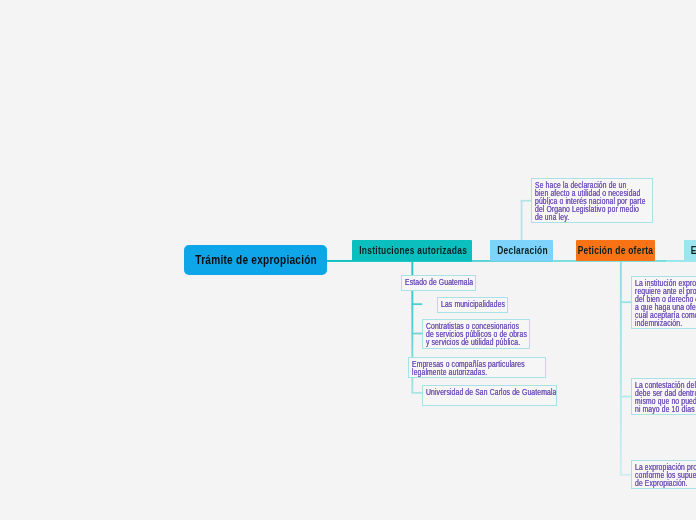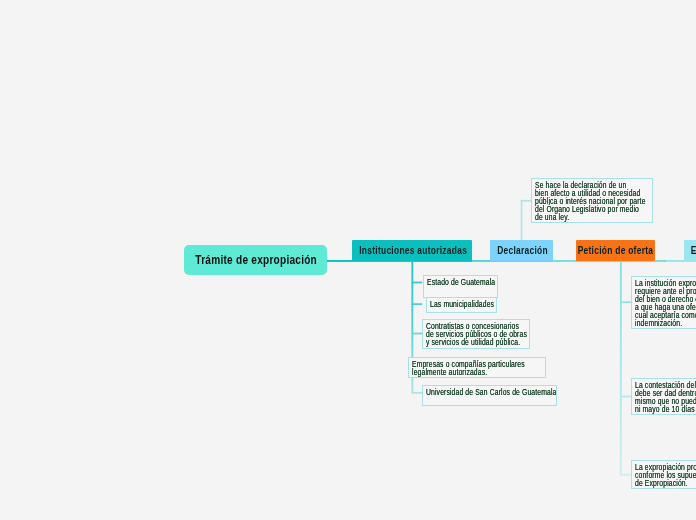--- a/index.html
+++ b/index.html
@@ -1,28 +1,28 @@
 <!DOCTYPE html>
 <html><head>
 <meta charset="utf-8">
 <title>Mind map</title>
 <style>
   html,body{margin:0;padding:0;}
   body{width:696px;height:520px;background:#f4f4f4;font-family:"Liberation Sans",sans-serif;overflow:hidden;}
   #canvas{position:relative;width:696px;height:520px;}
   svg.lines{position:absolute;left:0;top:0;width:696px;height:520px;}
   .node{position:absolute;box-sizing:border-box;}
-  .root{left:184.2px;top:245.3px;width:142.7px;height:29.5px;background:#5eead4;border-radius:5px;color:#050f0f;
+  .root{left:184.2px;top:245.3px;width:142.7px;height:29.5px;background:#0ea5e9;border-radius:5px;color:#050f0f;
         display:flex;align-items:center;justify-content:center;padding-left:1px;box-sizing:border-box;}
   .root > span{font-weight:bold;font-size:12.3px;white-space:nowrap;display:inline-block;letter-spacing:0.3px;transform:scaleX(0.82);}
   .b1{position:absolute;box-sizing:border-box;display:flex;align-items:center;justify-content:center;
       color:#08201f;border-radius:1px;overflow:hidden;box-sizing:border-box;}
   .b1 > span{font-weight:bold;font-size:10.8px;white-space:nowrap;display:inline-block;letter-spacing:0.35px;transform:scaleX(0.78);}
   .leaf{position:absolute;box-sizing:border-box;background:#f6f6f6;border:1px solid #a9e2e6;
-        color:#14532d;overflow:hidden;padding:3.1px 2.5px;}
+        color:#8b5cf6;overflow:hidden;padding:3.1px 2.5px;}
   .leaf > div{font-size:8.2px;line-height:8.1px;white-space:nowrap;display:block;letter-spacing:0.16px;text-shadow:0 0 0.25px #2b2b2b;
               transform:scaleX(0.83);transform-origin:left center;}
 </style>
 </head>
 <body>
 
 <div id="canvas">
   <svg class="lines" viewBox="0 0 696 520">
     <defs>
       <linearGradient id="g0" x1="0" y1="0" x2="0" y2="1">
@@ -66,24 +66,24 @@
       <span>Declaración</span>
     </div>
   <div class="b1" id="b1-2" style="left: 575.5px; top: 239.7px; width: 79px; height: 21.1px; background: #f97316;">
       <span>Petición de oferta</span>
     </div>
   <div class="b1" id="b1-3" style="left: 683.7px; top: 239.7px; width: 120px; height: 21.1px; padding-left: 6.2px; justify-content: flex-start; background: rgb(155, 229, 238);">
       <span>E</span>
     </div>
 
   <div id="leaves">
-      <div class="leaf" style="left: 423px; top: 275.4px; width: 75px; height: 23px;">
+      <div class="leaf" style="left: 401px; top: 275.4px; width: 75px; height: 16px;">
         <div>Estado de Guatemala</div>
       </div>
-      <div class="leaf" style="left: 426px; top: 297.1px; width: 71.4px; height: 16px; text-align: right;">
+      <div class="leaf" style="left: 437px; top: 297.1px; width: 71.4px; height: 16px; text-align: right;">
         <div>Las municipalidades</div>
       </div>
       <div class="leaf" style="left: 422.2px; top: 318.5px; width: 107.6px; height: 30px; text-align: center;">
         <div>Contratistas o concesionarios</div>
         <div>de servicios públicos o de obras</div>
         <div>y servicios de utilidad pública.</div>
       </div>
       <div class="leaf" style="left: 408px; top: 356.7px; width: 138px; height: 20.9px;">
         <div>Empresas o compañías particulares</div>
         <div>legalmente autorizadas.</div>

